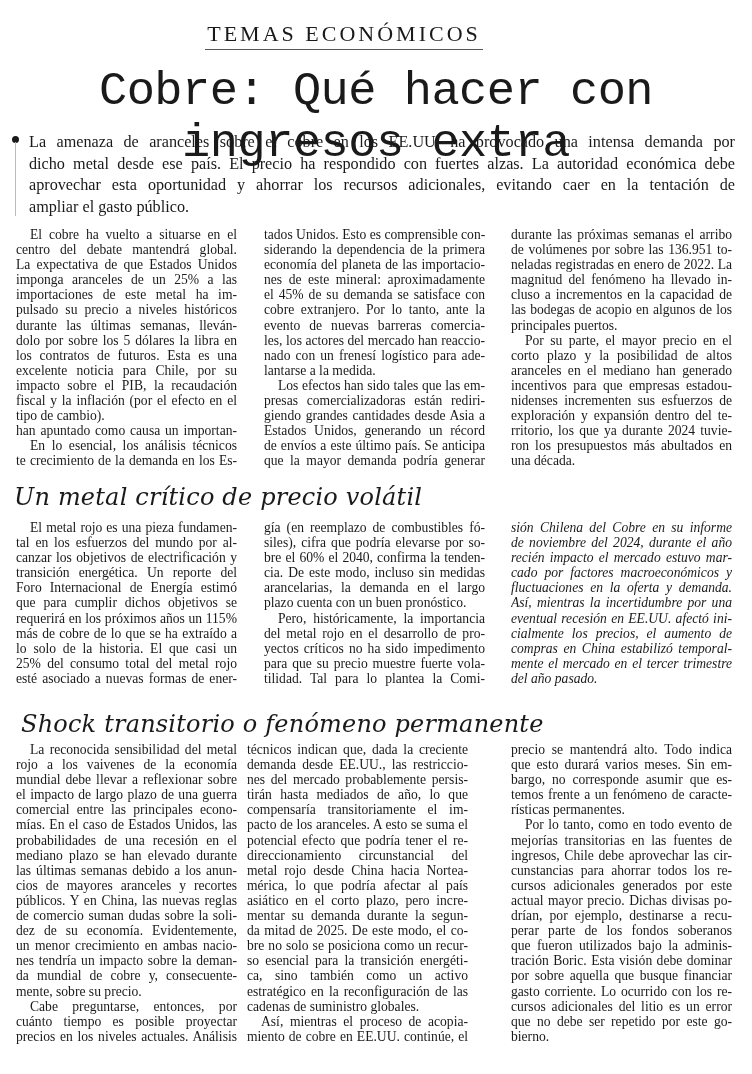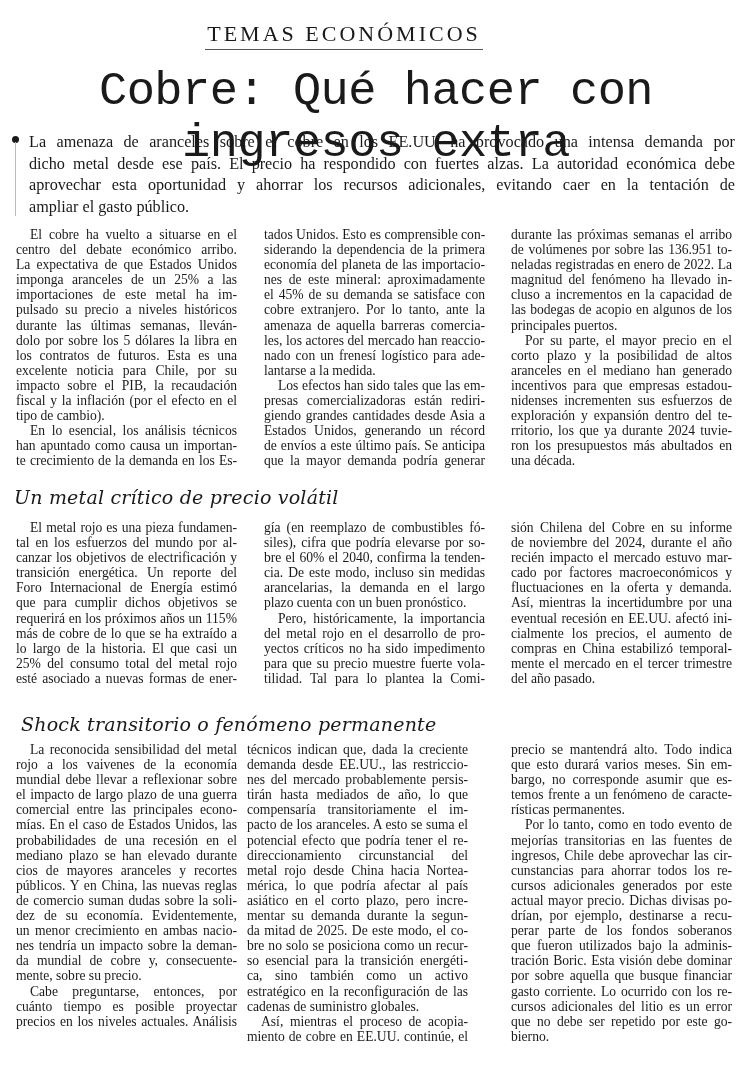--- a/index.html
+++ b/index.html
@@ -9,21 +9,21 @@
   .section-label span { display: inline-block; font-family: "Liberation Serif", serif; font-size: 22px;
          letter-spacing: 3px; padding: 0 2px 3px 2px; border-bottom: 1px solid #555; line-height: 24px; }
   .headline { position: absolute; left: 0; width: 752px; top: 66px; text-align: center;
          font-family: Liberation Mono, monospace; font-size: 47px; line-height: 52px; letter-spacing: -0.5px; }
   .lead { position: absolute; left: 29px; top: 132px; width: 706px; }
   .lead .bullet { position: absolute; left: -17px; top: 4px; width: 7px; height: 7px; border-radius: 50%; background: #1a1a1a; }
   .lead .rule { position: absolute; left: -14px; top: 10px; width: 1px; height: 74px; background: #bbb; }
   .lead .line { font-family: "Liberation Serif", serif; font-size: 16.2px; line-height: 21.5px; white-space: nowrap;
          text-align: justify; text-align-last: justify; }
   .subhead { position: absolute; left: 14px; font-family: "DejaVu Serif", serif; font-style: italic;
-         font-size: 19px; line-height: 32px; letter-spacing: 0.2px; }
+         font-size: 24px; line-height: 32px; letter-spacing: 0.2px; }
   .col { position: absolute; width: 221px; }
   .col .line { font-family: "Liberation Serif", serif; font-size: 13.6px; line-height: 15.1px; height: 15.1px;
          white-space: nowrap; text-align: justify; text-align-last: justify; overflow: hidden; }
   .col .line.last { text-align-last: left; }
   .col .line.indent { padding-left: 14px; }
 </style>
 </head>
 <body>
 
 <div class="section-label">
@@ -36,44 +36,44 @@
   <span class="bullet"></span>
   <span class="rule"></span>
   <div class="line">La amenaza de aranceles sobre el cobre en los EE.UU. ha provocado una intensa demanda por</div>
   <div class="line">dicho metal desde ese país. El precio ha respondido con fuertes alzas. La autoridad económica debe</div>
   <div class="line">aprovechar esta oportunidad y ahorrar los recursos adicionales, evitando caer en la tentación de</div>
   <div class="line last" style="text-align-last:left">ampliar el gasto público.</div>
 </div>
 
 <div class="col" style="left:16px; top:227px;">
     <div class="line indent">El cobre ha vuelto a situarse en el</div>
-    <div class="line">centro del debate económico arribo.</div>
+    <div class="line">centro del debate mantendrá global.</div>
     <div class="line">La expectativa de que Estados Unidos</div>
     <div class="line">imponga aranceles de un 25% a las</div>
     <div class="line">importaciones de este metal ha im-</div>
     <div class="line">pulsado su precio a niveles históricos</div>
     <div class="line">durante las últimas semanas, lleván-</div>
     <div class="line">dolo por sobre los 5 dólares la libra en</div>
     <div class="line">los contratos de futuros. Esta es una</div>
     <div class="line">excelente noticia para Chile, por su</div>
     <div class="line">impacto sobre el PIB, la recaudación</div>
     <div class="line">fiscal y la inflación (por el efecto en el</div>
     <div class="line last">tipo de cambio).</div>
+    <div class="line">han apuntado como causa un importan-</div>
     <div class="line indent">En lo esencial, los análisis técnicos</div>
-    <div class="line">han apuntado como causa un importan-</div>
     <div class="line">te crecimiento de la demanda en los Es-</div>
   </div>
 <div class="col" style="left:264px; top:227px;">
     <div class="line">tados Unidos. Esto es comprensible con-</div>
     <div class="line">siderando la dependencia de la primera</div>
     <div class="line">economía del planeta de las importacio-</div>
     <div class="line">nes de este mineral: aproximadamente</div>
     <div class="line">el 45% de su demanda se satisface con</div>
     <div class="line">cobre extranjero. Por lo tanto, ante la</div>
-    <div class="line">amenaza de aquella barreras comercia-</div>
+    <div class="line">evento de nuevas barreras comercia-</div>
     <div class="line">les, los actores del mercado han reaccio-</div>
     <div class="line">nado con un frenesí logístico para ade-</div>
     <div class="line last">lantarse a la medida.</div>
     <div class="line indent">Los efectos han sido tales que las em-</div>
     <div class="line">presas comercializadoras están rediri-</div>
     <div class="line">giendo grandes cantidades desde Asia a</div>
     <div class="line">Estados Unidos, generando un récord</div>
     <div class="line">de envíos a este último país. Se anticipa</div>
     <div class="line">que la mayor demanda podría generar</div>
   </div>
@@ -99,38 +99,38 @@
 <h2 class="subhead" style="top:481px; margin:0; font-weight:normal;">Un metal crítico de precio volátil</h2>
 <div class="col" style="left:16px; top:520px;">
     <div class="line indent">El metal rojo es una pieza fundamen-</div>
     <div class="line">tal en los esfuerzos del mundo por al-</div>
     <div class="line">canzar los objetivos de electrificación y</div>
     <div class="line">transición energética. Un reporte del</div>
     <div class="line">Foro Internacional de Energía estimó</div>
     <div class="line">que para cumplir dichos objetivos se</div>
     <div class="line">requerirá en los próximos años un 115%</div>
     <div class="line">más de cobre de lo que se ha extraído a</div>
-    <div class="line">lo largo de la historia. El que casi un</div>
+    <div class="line">lo solo de la historia. El que casi un</div>
     <div class="line">25% del consumo total del metal rojo</div>
     <div class="line">esté asociado a nuevas formas de ener-</div>
   </div>
 <div class="col" style="left:264px; top:520px;">
     <div class="line">gía (en reemplazo de combustibles fó-</div>
     <div class="line">siles), cifra que podría elevarse por so-</div>
     <div class="line">bre el 60% el 2040, confirma la tenden-</div>
     <div class="line">cia. De este modo, incluso sin medidas</div>
     <div class="line">arancelarias, la demanda en el largo</div>
     <div class="line last">plazo cuenta con un buen pronóstico.</div>
     <div class="line indent">Pero, históricamente, la importancia</div>
     <div class="line">del metal rojo en el desarrollo de pro-</div>
     <div class="line">yectos críticos no ha sido impedimento</div>
     <div class="line">para que su precio muestre fuerte vola-</div>
     <div class="line">tilidad. Tal para lo plantea la Comi-</div>
   </div>
-<div class="col" style="left:511px; top:520px;">
+<div class="col" style="left:511px; top:520px;font-style:italic;">
     <div class="line">sión Chilena del Cobre en su informe</div>
     <div class="line">de noviembre del 2024, durante el año</div>
     <div class="line">recién impacto el mercado estuvo mar-</div>
     <div class="line">cado por factores macroeconómicos y</div>
     <div class="line">fluctuaciones en la oferta y demanda.</div>
     <div class="line">Así, mientras la incertidumbre por una</div>
     <div class="line">eventual recesión en EE.UU. afectó ini-</div>
     <div class="line">cialmente los precios, el aumento de</div>
     <div class="line">compras en China estabilizó temporal-</div>
     <div class="line">mente el mercado en el tercer trimestre</div>
@@ -140,20 +140,21 @@
 <h2 class="subhead" style="top:701px; margin:7px; font-weight:normal;">Shock transitorio o fenómeno permanente</h2>
 <div class="col" style="left:16px; top:742px;">
     <div class="line indent">La reconocida sensibilidad del metal</div>
     <div class="line">rojo a los vaivenes de la economía</div>
     <div class="line">mundial debe llevar a reflexionar sobre</div>
     <div class="line">el impacto de largo plazo de una guerra</div>
     <div class="line">comercial entre las principales econo-</div>
     <div class="line">mías. En el caso de Estados Unidos, las</div>
     <div class="line">probabilidades de una recesión en el</div>
     <div class="line">mediano plazo se han elevado durante</div>
+    <div class="line">las últimas semanas debido a los anun-</div>
     <div class="line">cios de mayores aranceles y recortes</div>
     <div class="line">públicos. Y en China, las nuevas reglas</div>
     <div class="line">de comercio suman dudas sobre la soli-</div>
     <div class="line">dez de su economía. Evidentemente,</div>
     <div class="line">un menor crecimiento en ambas nacio-</div>
     <div class="line">nes tendría un impacto sobre la deman-</div>
     <div class="line">da mundial de cobre y, consecuente-</div>
     <div class="line last">mente, sobre su precio.</div>
     <div class="line indent">Cabe preguntarse, entonces, por</div>
     <div class="line">cuánto tiempo es posible proyectar</div>

